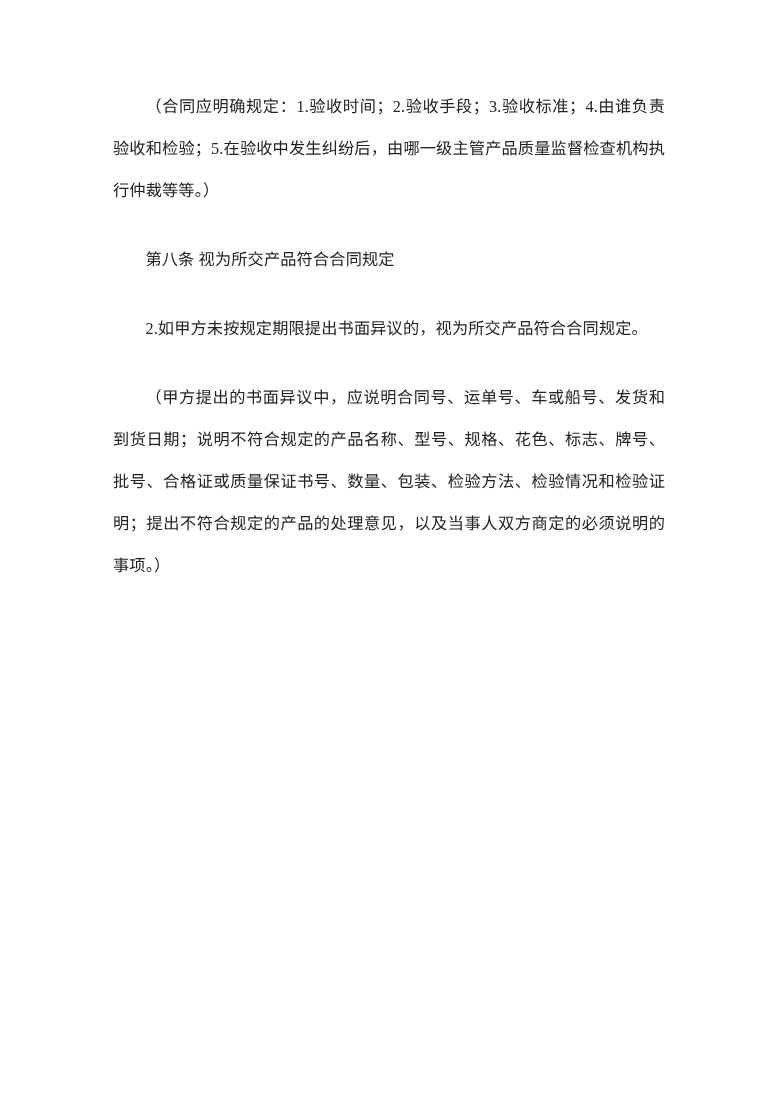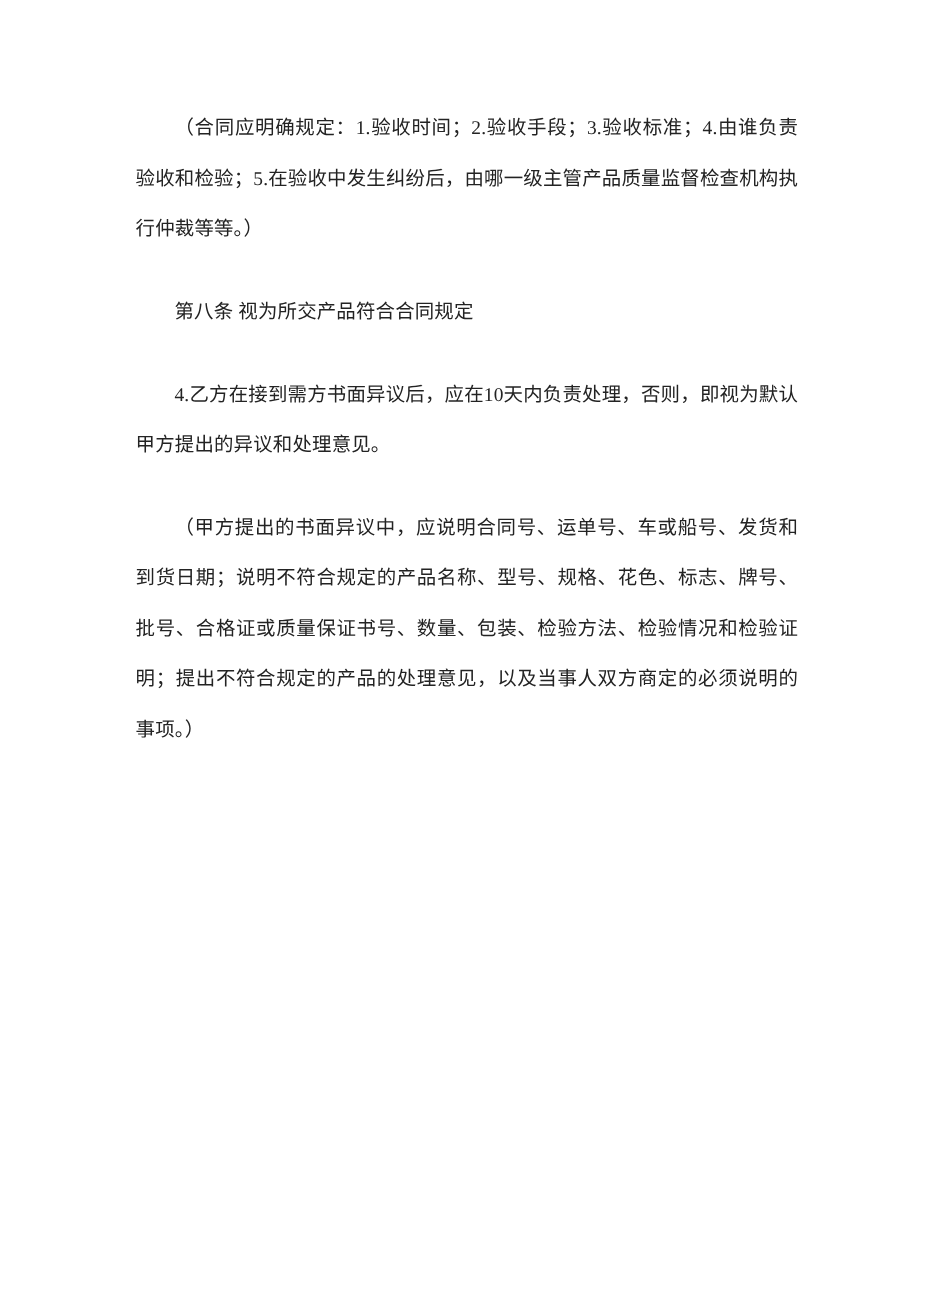--- a/index.html
+++ b/index.html
@@ -61,21 +61,21 @@
 
 <div class="page">
 
   <div class="doc-body">
 
     <p class="para indent">（合同应明确规定：1.验收时间；2.验收手段；3.验收标准；4.由谁负责验收和检验；5.在验收中发生纠纷后，由哪一级主管产品质量监督检查机构执行仲裁等等。）</p>
 
     <p class="para heading gap-before">第八条 视为所交产品符合合同规定</p>
 
 
+    <p class="para indent gap-before">2.如甲方未按规定期限提出书面异议的，视为所交产品符合合同规定。</p>
 
 
-    <p class="para indent gap-before">4.乙方在接到需方书面异议后，应在10天内负责处理，否则，即视为默认甲方提出的异议和处理意见。</p>
 
     <p class="para indent gap-before">（甲方提出的书面异议中，应说明合同号、运单号、车或船号、发货和到货日期；说明不符合规定的产品名称、型号、规格、花色、标志、牌号、批号、合格证或质量保证书号、数量、包装、检验方法、检验情况和检验证明；提出不符合规定的产品的处理意见，以及当事人双方商定的必须说明的事项。）</p>
 
   </div>
 
 </div>
 
 </body></html>

